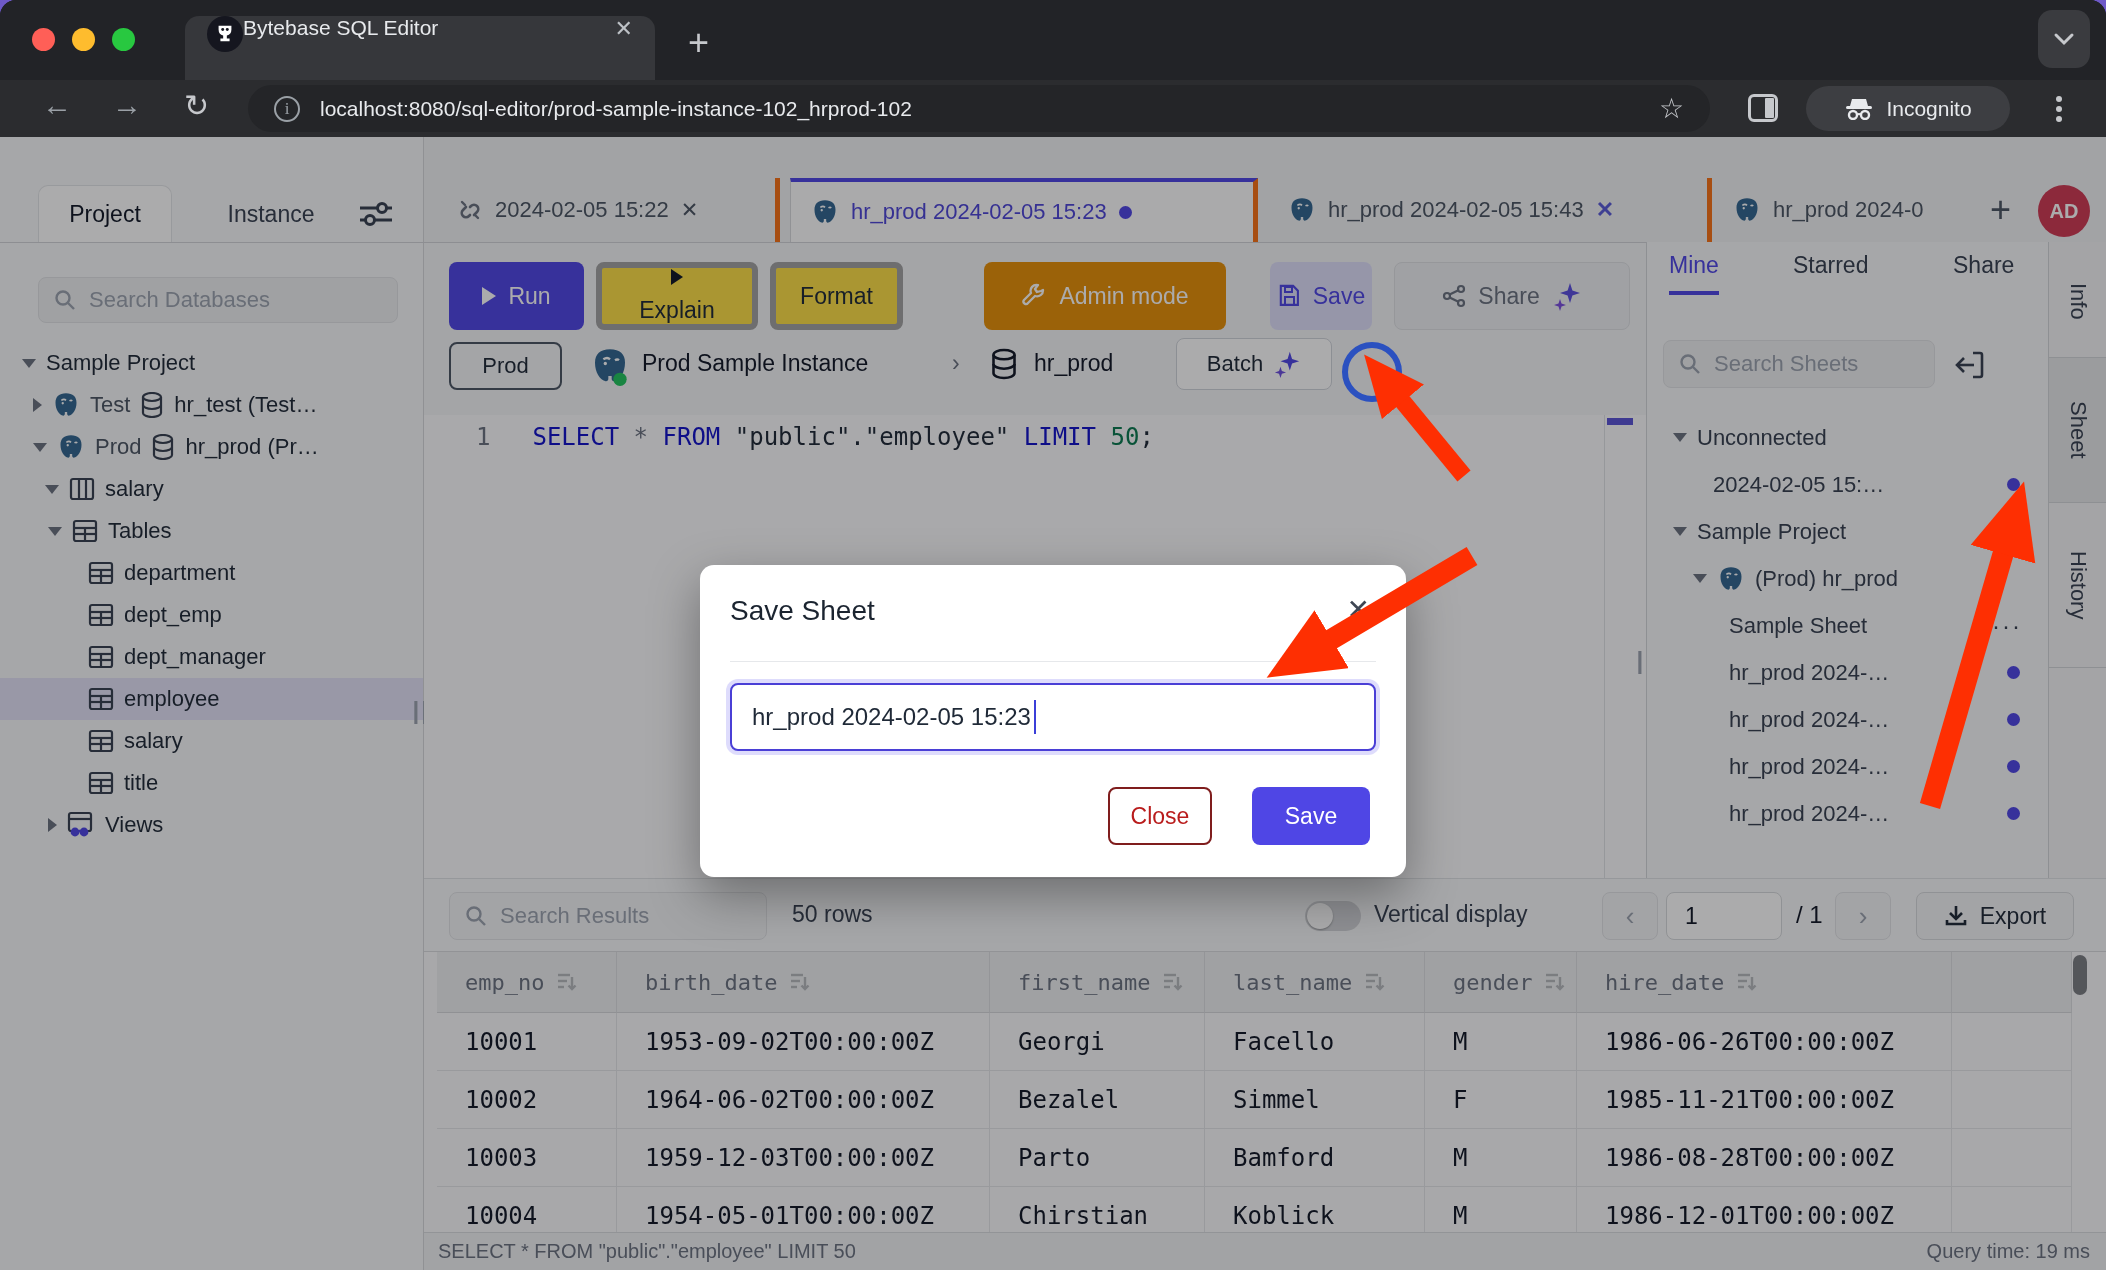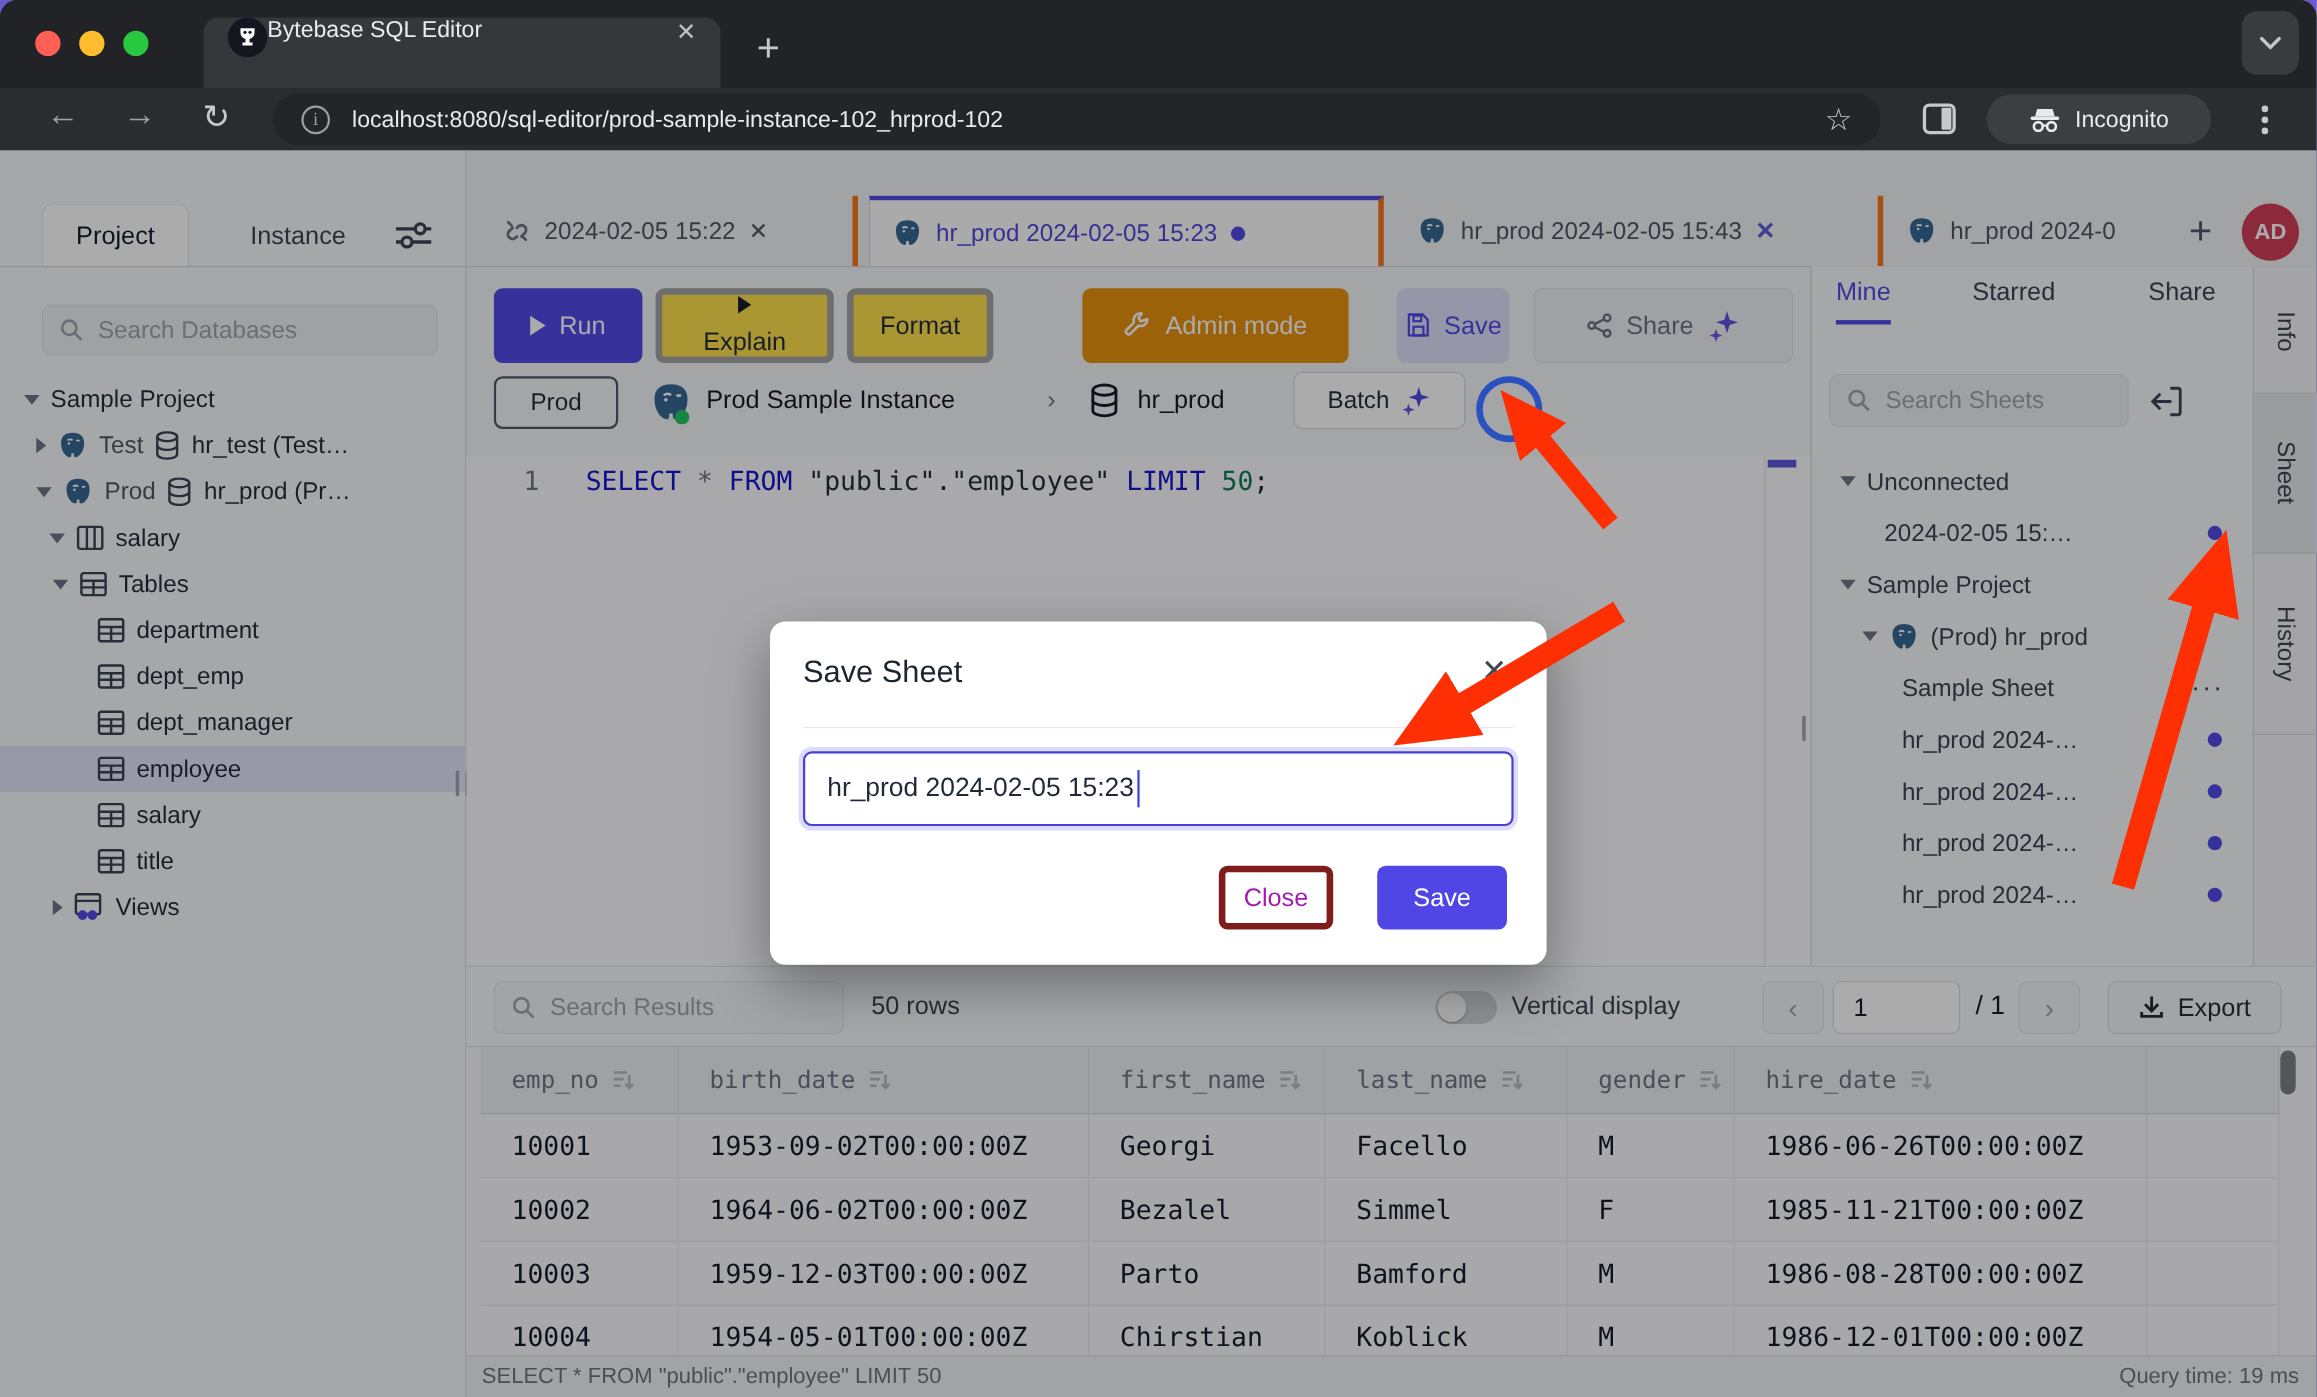--- a/index.html
+++ b/index.html
@@ -121,21 +121,21 @@
 
   
   .dim { position:absolute; left:0; top:137px; width:2106px; height:1133px; background:rgba(8,8,12,0.34); z-index:50; }
   .modal { position:absolute; left:700px; top:565px; width:706px; height:312px; background:#fff; border-radius:14px; box-shadow:0 18px 50px rgba(0,0,0,.35); z-index:60; }
   .m-title { position:absolute; left:30px; top:30px; font-size:28px; color:#1b2430; }
   .m-x { position:absolute; right:36px; top:28px; font-size:28px; color:#3f4754; }
   .m-div { position:absolute; left:30px; right:30px; top:96px; height:1px; background:#e6e8eb; }
   .m-input-wrap { position:absolute; left:30px; top:118px; width:646px; height:68px; }
   .m-input { width:100%; height:100%; border:2px solid #4a3fd6; border-radius:8px; box-shadow:0 0 0 4px rgba(125,115,245,.25); font-size:24px; color:#1f2937; padding:0 20px; font-family:"Liberation Sans",sans-serif; outline:none; }
   .m-caret { position:absolute; left:304px; top:17px; width:2px; height:34px; background:#3b3fd8; }
-  .m-close { position:absolute; left:408px; top:222px; width:104px; height:58px; background:#fff; border:6px solid #7f1d1d; border-radius:8px; font-size:23px; color:#a21caf; display:flex; align-items:center; justify-content:center; }
+  .m-close { position:absolute; left:408px; top:222px; width:104px; height:58px; background:#fff; border:2px solid #7f1d1d; border-radius:8px; font-size:23px; color:#b91c1c; display:flex; align-items:center; justify-content:center; }
   .m-save { position:absolute; left:552px; top:222px; width:118px; height:58px; background:#4f46e5; border-radius:8px; font-size:23px; color:#fff; display:flex; align-items:center; justify-content:center; }
   .annot { position:absolute; inset:0; z-index:70; pointer-events:none; }
   .icon { flex:none; display:inline-flex; }
 </style>
 </head>
 <body>
 
 <div id="app">
   <div class="window">
 

